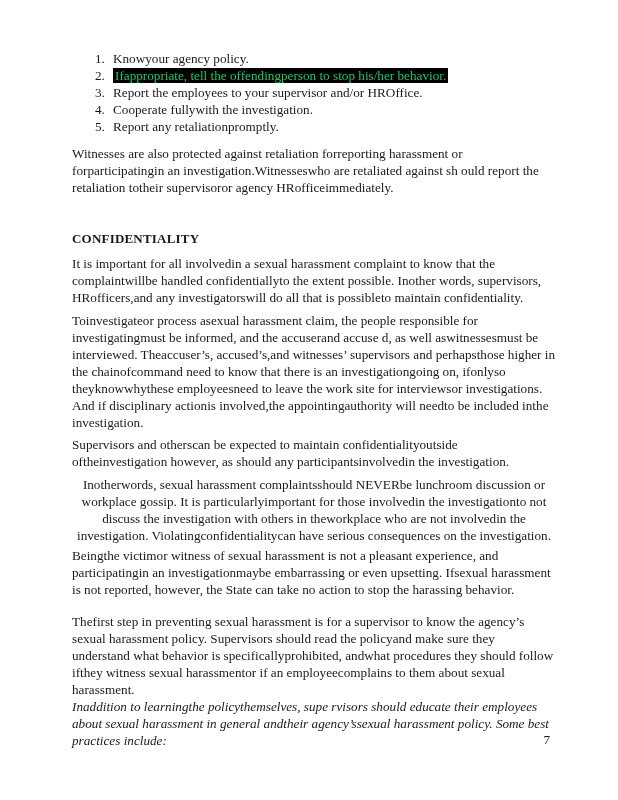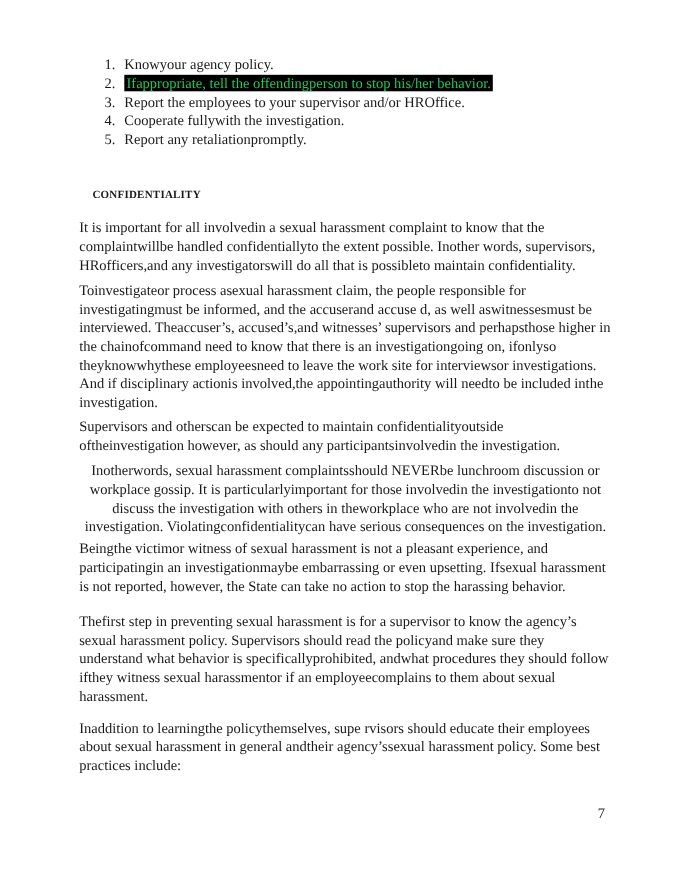--- a/index.html
+++ b/index.html
@@ -40,35 +40,35 @@
     background: #000000;
     color: #22c55e;
     padding: 0 2px;
   }
   p {
     margin: 0;
     text-align: left;
   }
   .heading {
     font-weight: bold;
-    font-size: 10px;
+    font-size: 13px;
     line-height: 17px;
-    margin: 12px;
+    margin: 0;
     letter-spacing: 0.2px;
   }
   .p-witnesses   { margin-top: 10px; }
   .h-conf        { margin-top: 34px; }
   .p-conf-1      { margin-top: 8px; }
   .p-conf-2      { margin-top: 6px; }
   .p-conf-3      { margin-top: 5px; }
   .p-conf-4      { margin-top: 6px; text-align: center; }
   .p-conf-5      { margin-top: 3px; }
   .h-prev        { margin-top: 26px; }
   .p-prev-1      { margin-top: 15px; }
-  .p-prev-2      { margin-top: 12px; }
+  .p-prev-2      { margin-top: 0; font-style: italic; }
   .page-number {
     position: absolute;
     top: 731px;
     right: 68px;
     font-size: 13.2px;
     line-height: 17px;
   }
 </style>
 </head>
 <body>
@@ -91,20 +91,21 @@
     <li>
       <span class="step-num">4.</span>
       <span class="step-text">Cooperate fullywith the investigation.</span>
     </li>
     <li>
       <span class="step-num">5.</span>
       <span class="step-text">Report any retaliationpromptly.</span>
     </li>
   </ol>
 
+  <p class="p-witnesses">Witnesses are also protected against retaliation forreporting harassment or forparticipatingin an investigation.Witnesseswho are retaliated against sh ould report the retaliation totheir supervisoror agency HRofficeimmediately.</p>
 
   <h2 class="heading h-conf">CONFIDENTIALITY</h2>
 
   <p class="p-conf-1">It is important for all involvedin a sexual harassment complaint to know that the complaintwillbe handled confidentiallyto the extent possible.  Inother words, supervisors, HRofficers,and any investigatorswill do all that is possibleto maintain confidentiality.</p>
   <p class="p-conf-2">Toinvestigateor process asexual harassment claim,  the people responsible for investigatingmust be informed, and the accuserand accuse d,  as well aswitnessesmust  be interviewed.  Theaccuser’s, accused’s,and witnesses’ supervisors  and perhapsthose higher in the chainofcommand need to know that there is an investigationgoing on, ifonlyso theyknowwhythese employeesneed  to leave the work site for interviewsor investigations. And if disciplinary actionis involved,the appointingauthority will needto be included  inthe investigation.</p>
   <p class="p-conf-3">Supervisors and otherscan be expected to maintain  confidentialityoutside oftheinvestigation however, as should any participantsinvolvedin the investigation.</p>
   <p class="p-conf-4">Inotherwords,  sexual harassment  complaintsshould NEVERbe lunchroom discussion or workplace gossip.  It is particularlyimportant for those involvedin the investigationto not discuss  the investigation with others in theworkplace who are not involvedin  the investigation. Violatingconfidentialitycan have serious  consequences  on the investigation.</p>
   <p class="p-conf-5">Beingthe victimor witness  of sexual harassment  is not a pleasant experience, and  participatingin an investigationmaybe embarrassing  or even upsetting.  Ifsexual harassment  is not reported,  however, the State can take no action to stop the harassing behavior.</p>
 
 

